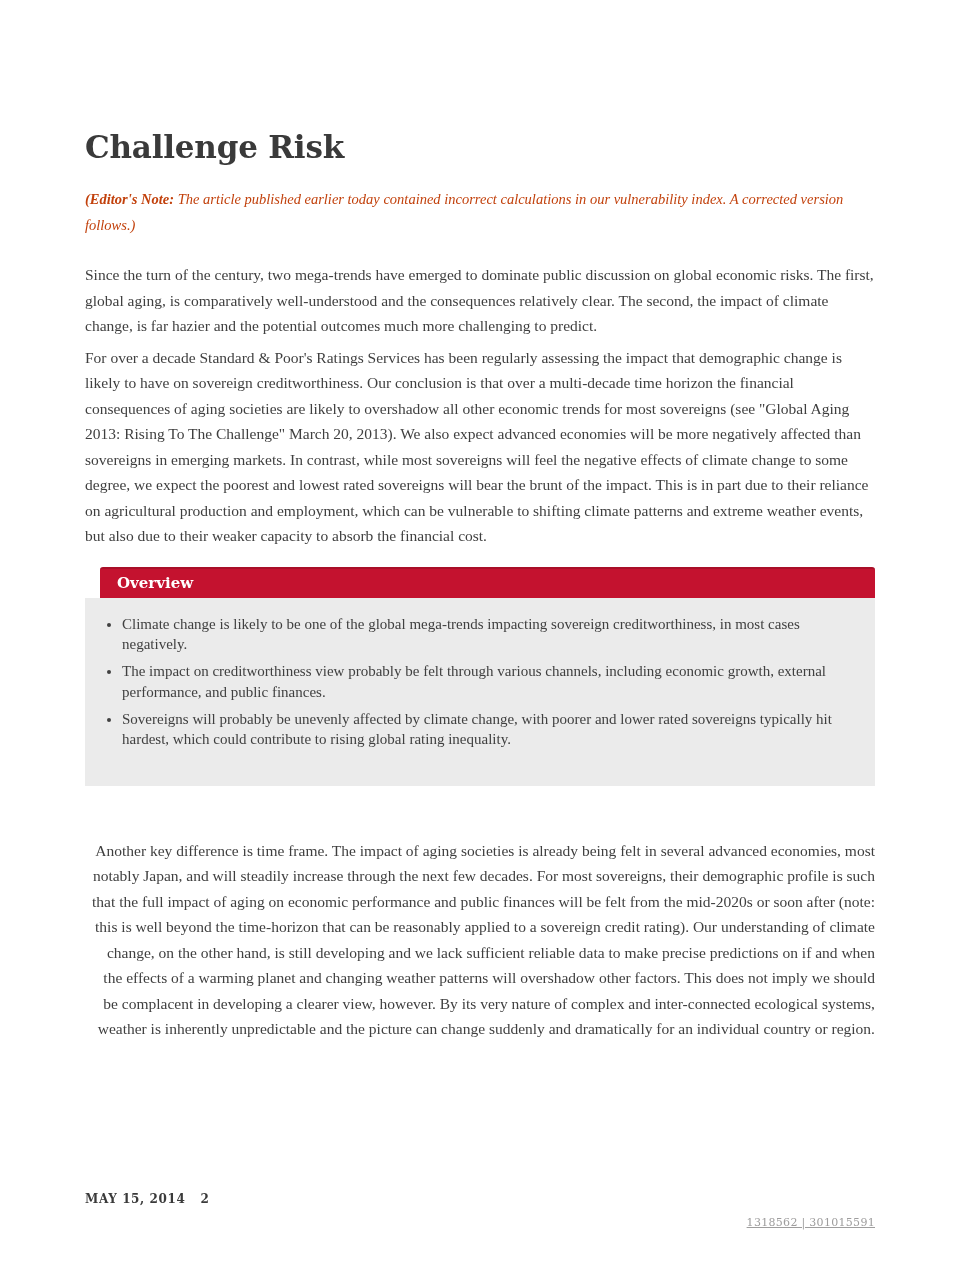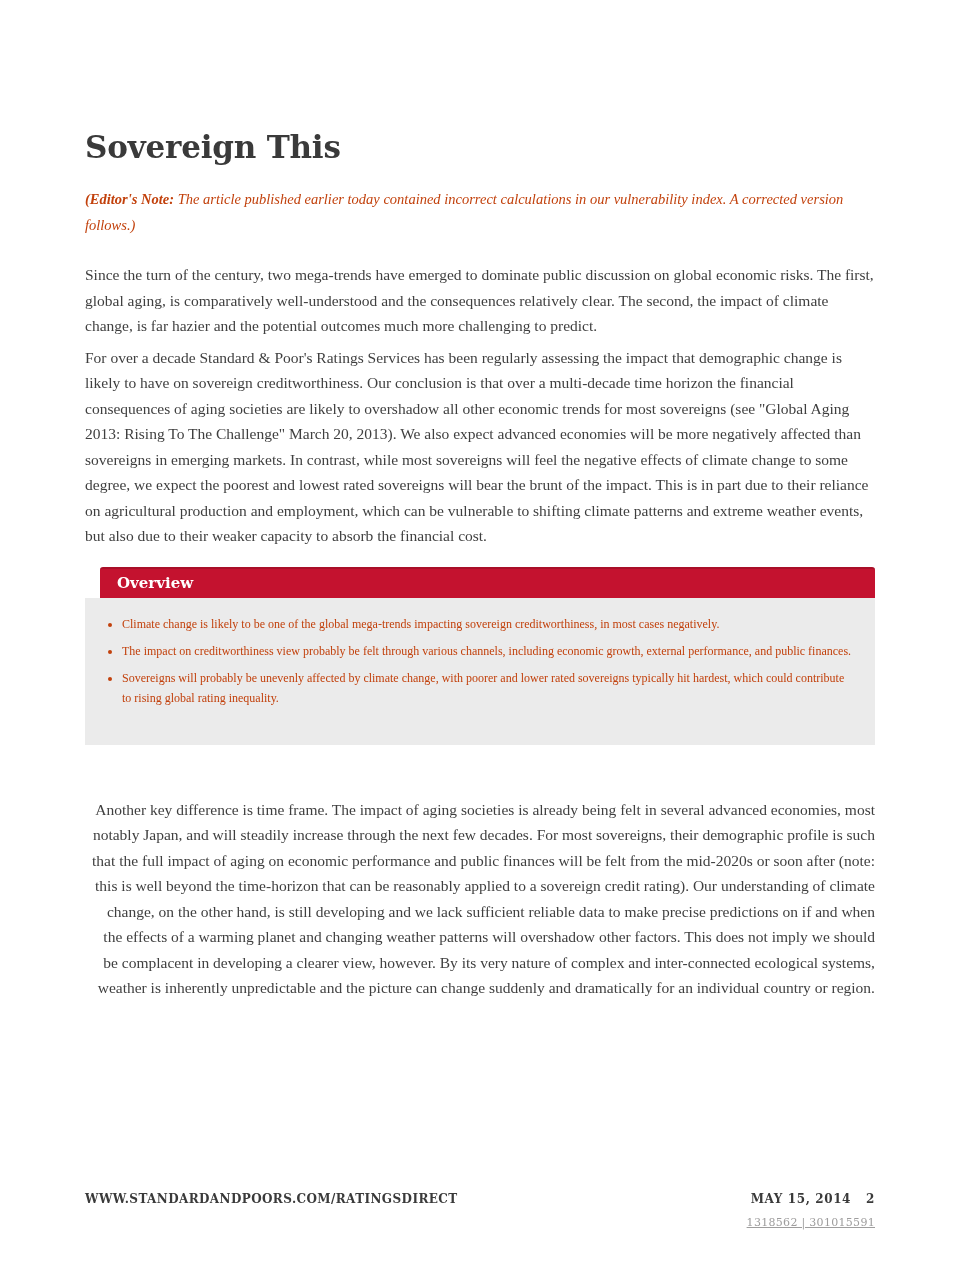--- a/index.html
+++ b/index.html
@@ -72,24 +72,24 @@
   .overview-body {
     background: #ebebeb;
     padding: 16px 22px 24px 18px;
   }
   .overview-list {
     margin: 0;
     padding: 0 0 0 19px;
     list-style: disc outside;
   }
   .overview-list li {
-    font-size: 12px;
+    font-size: 15px;
     line-height: 20.5px;
     margin-bottom: 6.5px;
-    color: #c2410c;
+    color: #404040;
   }
   .overview-list li:last-child { margin-bottom: 12px; }
   .footer {
     position: absolute;
     left: 85px;
     right: 85px;
     top: 1192px;
     display: flex;
     justify-content: space-between;
     align-items: baseline;
@@ -113,21 +113,21 @@
     text-decoration: underline;
   }
 </style>
 </head>
 <body>
 
 <div class="page">
   <div class="content">
 
     <h1 class="doc-title">
-      <span>Sovereign This</span>
+      <span>Challenge Risk</span>
     </h1>
 
     <p class="editors-note"><span class="note-lead">(Editor's Note:</span><span> The article published earlier today contained incorrect calculations in our vulnerability index. A corrected version follows.)</span></p>
 
     <p class="body-para para-1">Since the turn of the century, two mega-trends have emerged to dominate public discussion on global economic risks. The first, global aging, is comparatively well-understood and the consequences relatively clear. The second, the impact of climate change, is far hazier and the potential outcomes much more challenging to predict.</p>
 
     <p class="body-para para-2">For over a decade Standard &amp; Poor's Ratings Services has been regularly assessing the impact that demographic change is likely to have on sovereign creditworthiness. Our conclusion is that over a multi-decade time horizon the financial consequences of aging societies are likely to overshadow all other economic trends for most sovereigns (see "Global Aging 2013: Rising To The Challenge" March 20, 2013). We also expect advanced economies will be more negatively affected than sovereigns in emerging markets. In contrast, while most sovereigns will feel the negative effects of climate change to some degree, we expect the poorest and lowest rated sovereigns will bear the brunt of the impact. This is in part due to their reliance on agricultural production and employment, which can be vulnerable to shifting climate patterns and extreme weather events, but also due to their weaker capacity to absorb the financial cost.</p>
 
     <div class="overview-box">
       <div class="overview-header">
@@ -140,18 +140,17 @@
           <li>Sovereigns will probably be unevenly affected by climate change, with poorer and lower rated sovereigns typically hit hardest, which could contribute to rising global rating inequality.</li>
         </ul>
       </div>
     </div>
 
     <p class="body-para para-3">Another key difference is time frame. The impact of aging societies is already being felt in several advanced economies, most notably Japan, and will steadily increase through the next few decades. For most sovereigns, their demographic profile is such that the full impact of aging on economic performance and public finances will be felt from the mid-2020s or soon after (note: this is well beyond the time-horizon that can be reasonably applied to a sovereign credit rating). Our understanding of climate change, on the other hand, is still developing and we lack sufficient reliable data to make precise predictions on if and when the effects of a warming planet and changing weather patterns will overshadow other factors. This does not imply we should be complacent in developing a clearer view, however. By its very nature of complex and inter-connected ecological systems, weather is inherently unpredictable and the picture can change suddenly and dramatically for an individual country or region.</p>
 
   </div>
 
   <div class="footer">
-    <span class="footer-url">WWW.STANDARDANDPOORS.COM/RATINGSDIRECT</span>
     <span class="footer-right"><span>MAY 15, 2014</span><span class="footer-page-number">2</span></span>
   </div>
 
   <div class="footer-ids">1318562 | 301015591</div>
 </div>
 
 </body></html>

